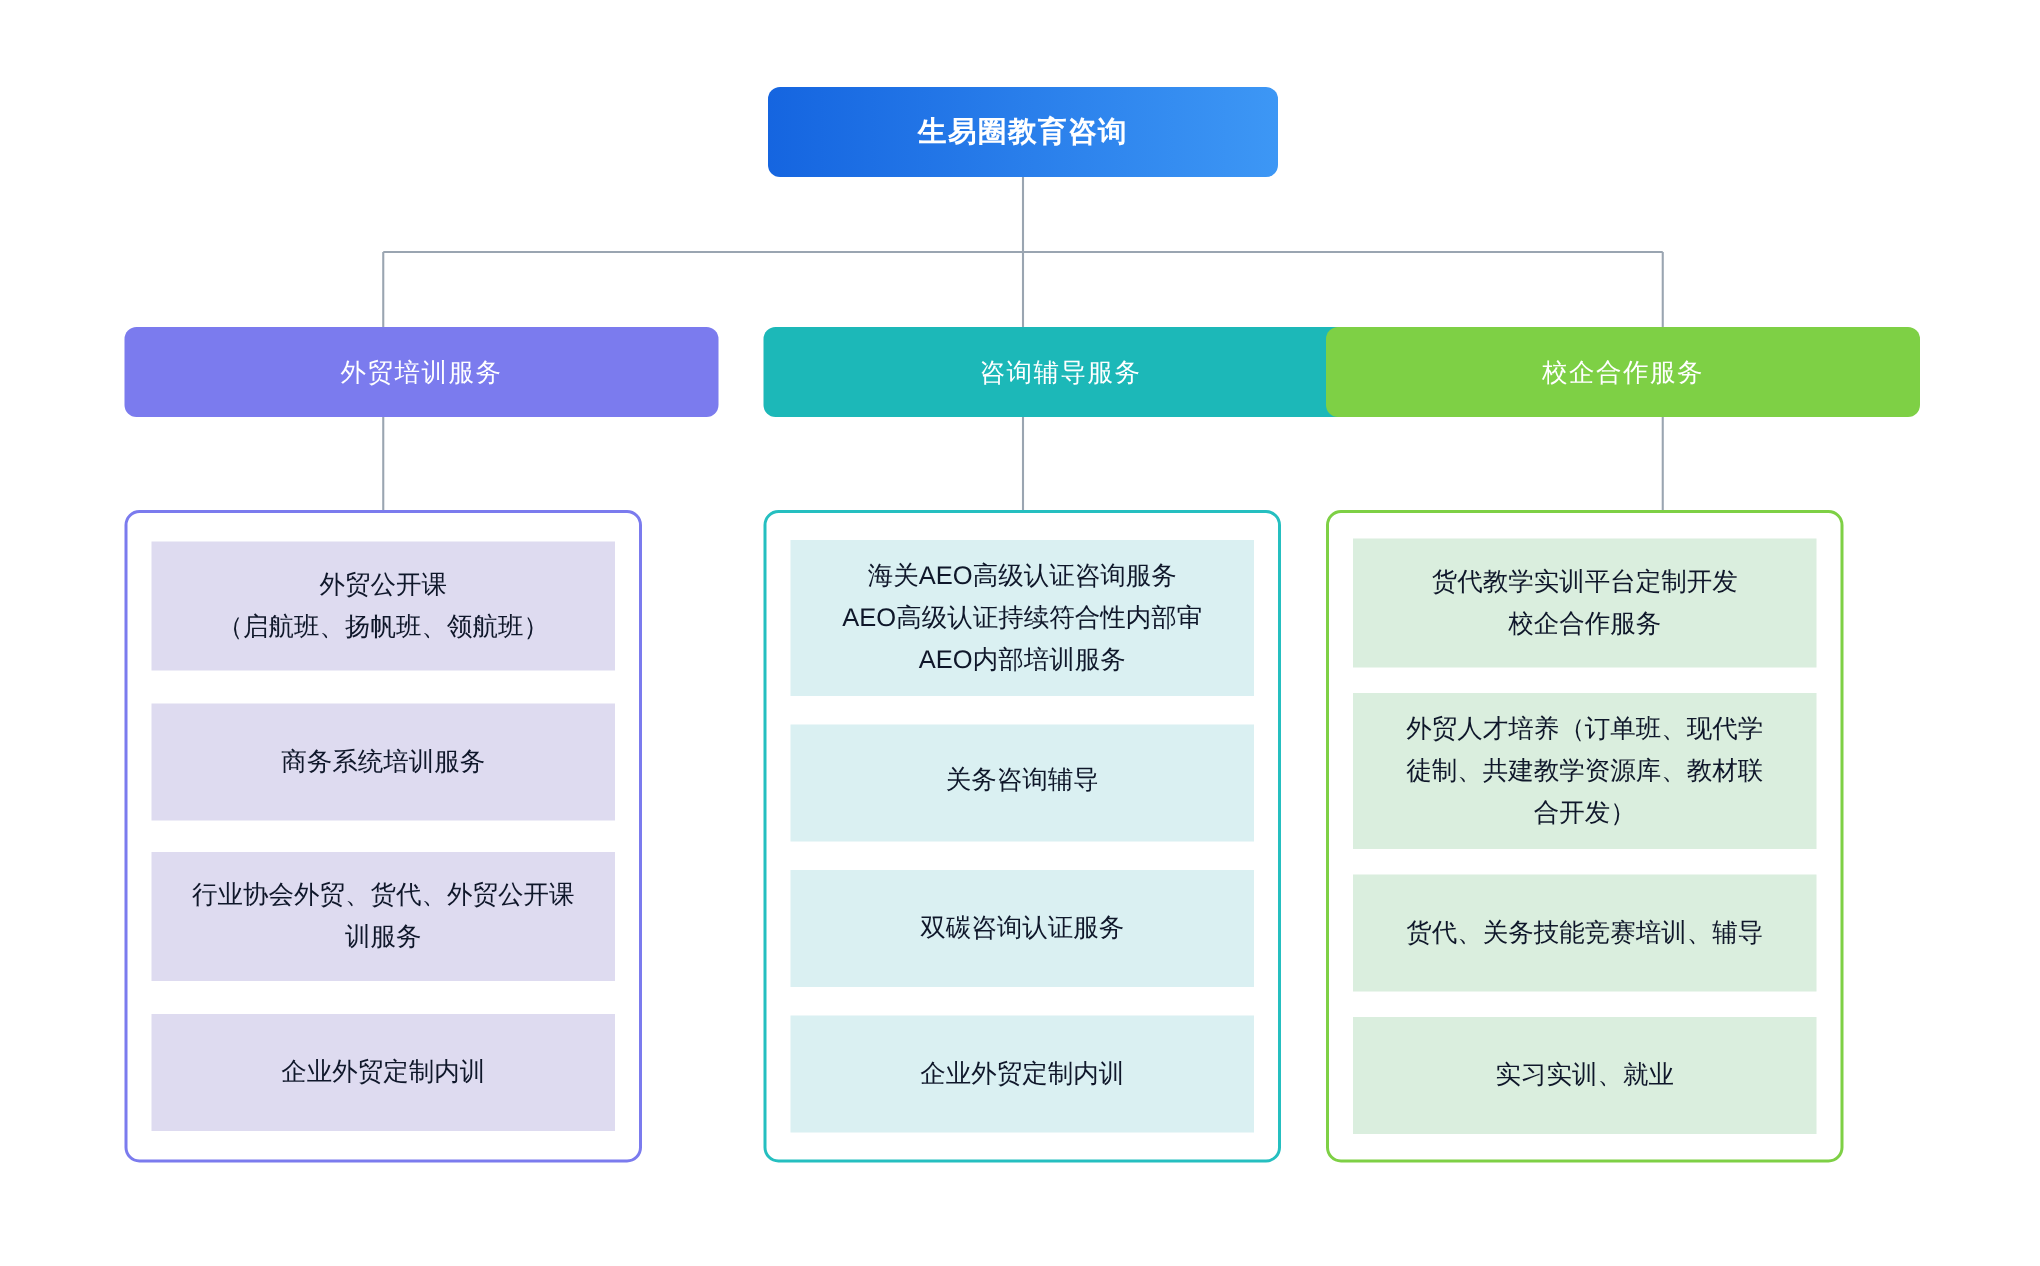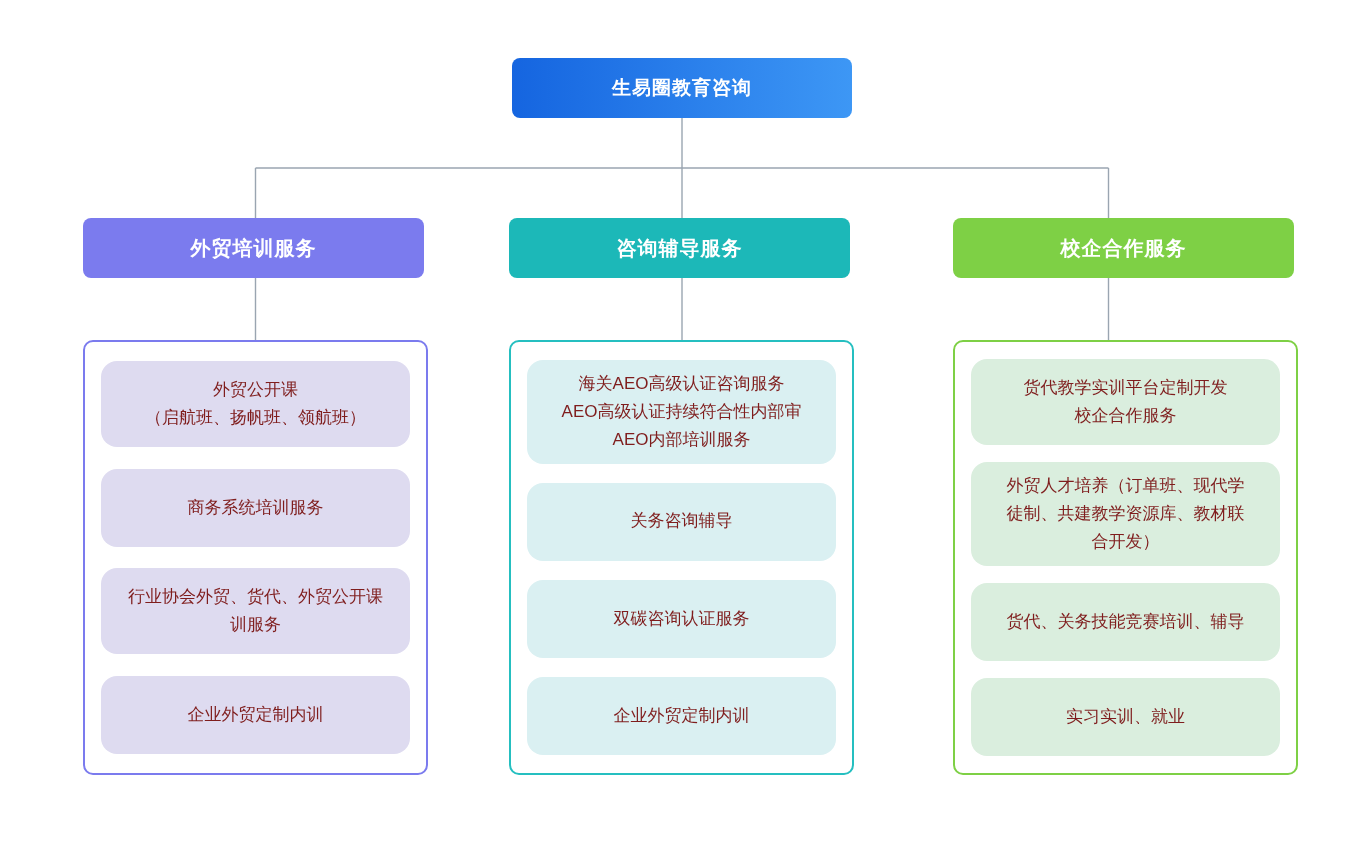--- a/index.html
+++ b/index.html
@@ -50,32 +50,32 @@
   }
 
   
   .branch {
     position: absolute;
     top: 218px;
     width: 345px;
   }
   .branch-1 { left: 83px; }
   .branch-2 { left: 509px; }
-  .branch-3 { left: 953px; }
+  .branch-3 { left: 884px; }
 
   .branch-header {
-    width: 341px;
+    width: 396px;
     height: 60px;
     border-radius: 8px;
     display: flex;
     align-items: center;
     justify-content: center;
     color: #ffffff;
-    font-size: 20px;
-    font-weight: bold;
+    font-size: 17px;
+    font-weight: normal;
     letter-spacing: 1px;
     box-sizing: border-box;
   }
 
   .branch-body {
     position: absolute;
     top: 122px;
     left: 0;
     width: 345px;
     height: 435px;
@@ -86,28 +86,28 @@
     box-sizing: border-box;
     display: flex;
     flex-direction: column;
     justify-content: space-around;
     align-items: center;
     padding: 8px 0;
   }
 
   .leaf {
     width: 309px;
-    border-radius: 16px;
+    border-radius: 0;
     display: flex;
     align-items: center;
     justify-content: center;
     text-align: center;
     font-size: 17px;
     line-height: 28px;
-    color: #7f1d1d;
+    color: #0f172a;
     box-sizing: border-box;
     padding: 10px 10px;
   }
   .leaf-lines-1 { min-height: 78px; }
   .leaf-lines-2 { min-height: 86px; }
   .leaf-lines-3 { min-height: 100px; }
 
   .leaf-text { white-space: pre-line; }
 </style>
 </head>

